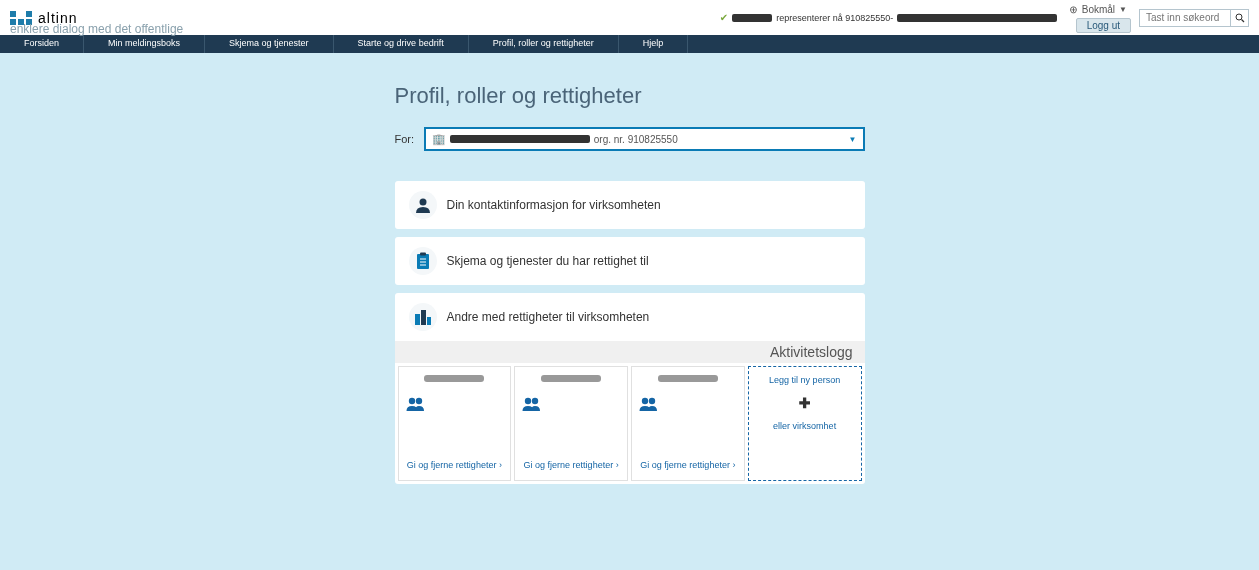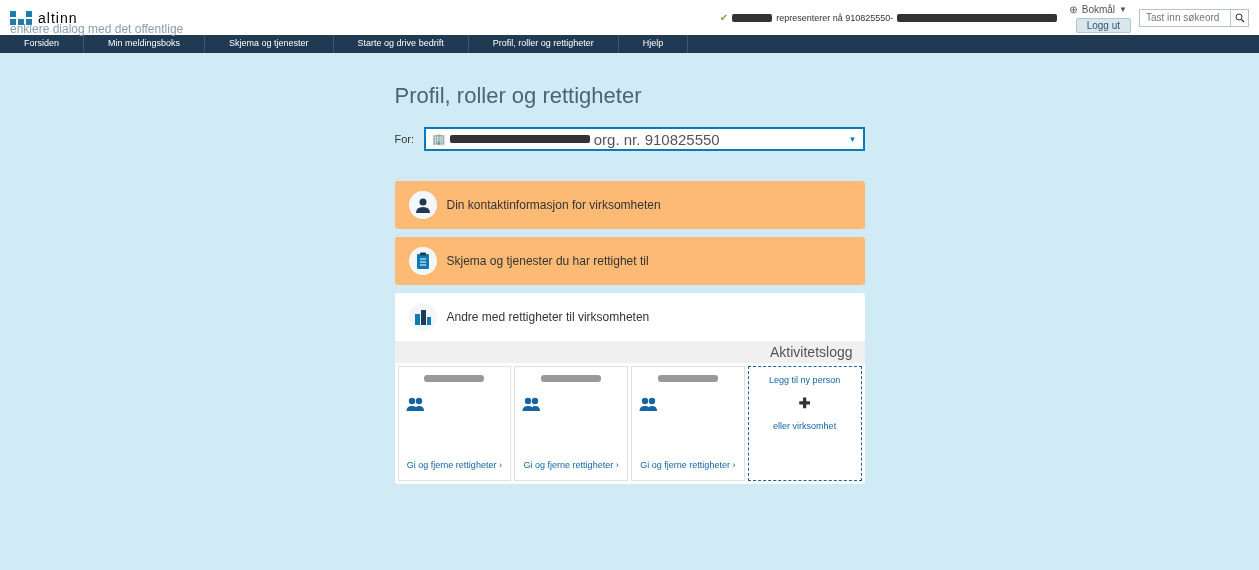--- a/index.html
+++ b/index.html
@@ -29,24 +29,24 @@
 
 .main { display: flex; justify-content: center; padding-top: 30px; }
 .content { width: 470px; }
 .page-title { color: #4a6478; font-size: 22px; font-weight: 300; margin-bottom: 18px; }
 .for-row { display: flex; align-items: center; gap: 10px; margin-bottom: 30px; }
 .for-label { font-size: 11px; color: #333; }
 .for-select { flex: 1; border: 2px solid #0a7bb5; background: #fff; height: 24px; display: flex; align-items: center; padding: 0 22px 0 6px; font-size: 10px; color: #555; position: relative; cursor: pointer; }
 .for-select::after { content: '▼'; position: absolute; right: 6px; color: #0a7bb5; font-size: 8px; }
 .building-icon { color: #888; font-size: 11px; margin-right: 4px; }
 .for-select .redacted-sm { width: 140px; margin-right: 4px; }
-.orgnr { font-size: 15px; color: #555; }
+.orgnr { font-size: 10px; color: #555; }
 
 .panel { background: #fff; border-radius: 3px; margin-bottom: 8px; display: flex; align-items: center; padding: 10px 14px; cursor: pointer; }
-.panel.tint { background: #fdba74; }
+.panel.tint { background: #ffffff; }
 .panel-icon { width: 28px; height: 28px; border-radius: 50%; background: #f4f7f9; display: flex; align-items: center; justify-content: center; margin-right: 10px; flex-shrink: 0; }
 .panel-title { font-size: 12px; color: #333; }
 
 .sub-panel { background: #fff; border-radius: 3px; margin-bottom: 8px; overflow: hidden; }
 .sub-header { display: flex; align-items: center; padding: 10px 14px; }
 .activity-bar { background: #f0f0f0; text-align: right; padding: 3px 12px; font-size: 14px; color: #555; cursor: pointer; }
 .cards-row { display: flex; gap: 3px; padding: 3px; }
 .card { flex: 1; border: 1px solid #e0e0e0; padding: 8px 6px; text-align: center; cursor: pointer; }
 .card-name { background: #999; height: 7px; width: 60px; margin: 0 auto 14px; border-radius: 3px; }
 .card-icon { margin-bottom: 10px; }

